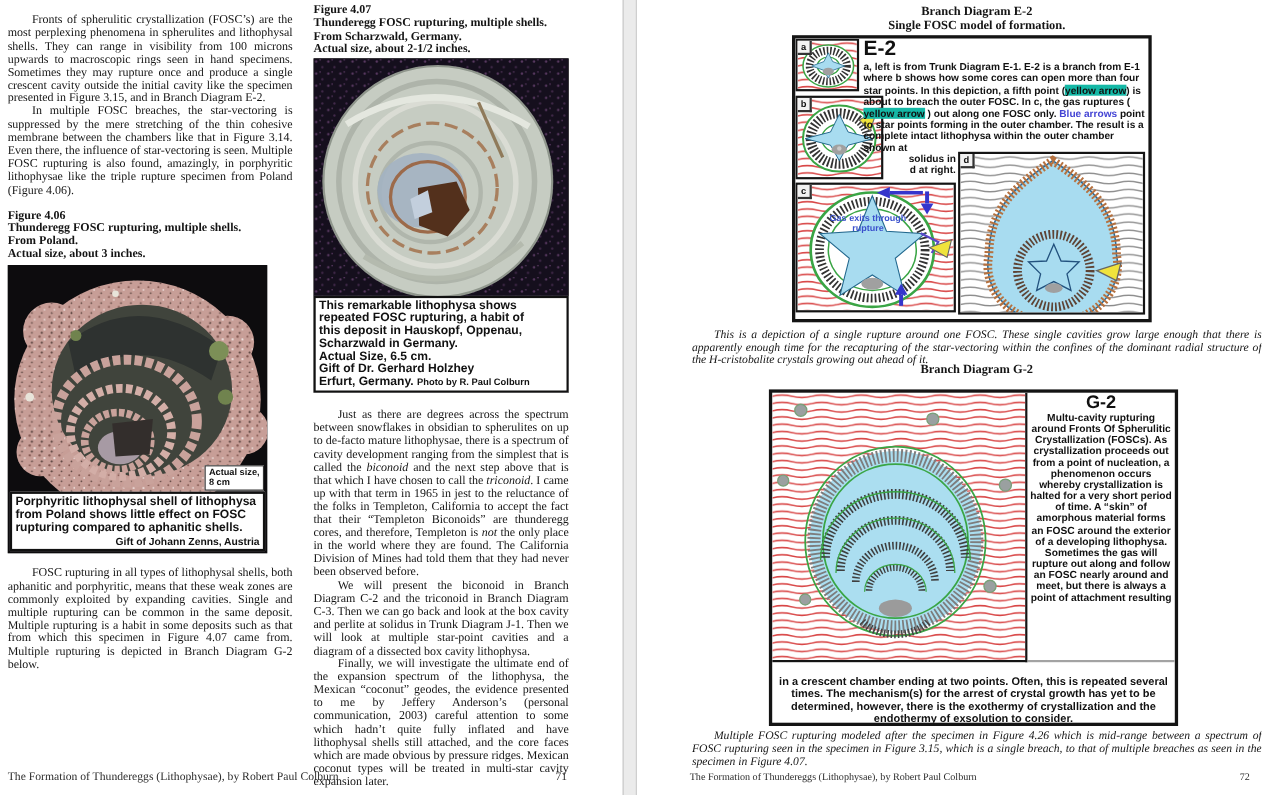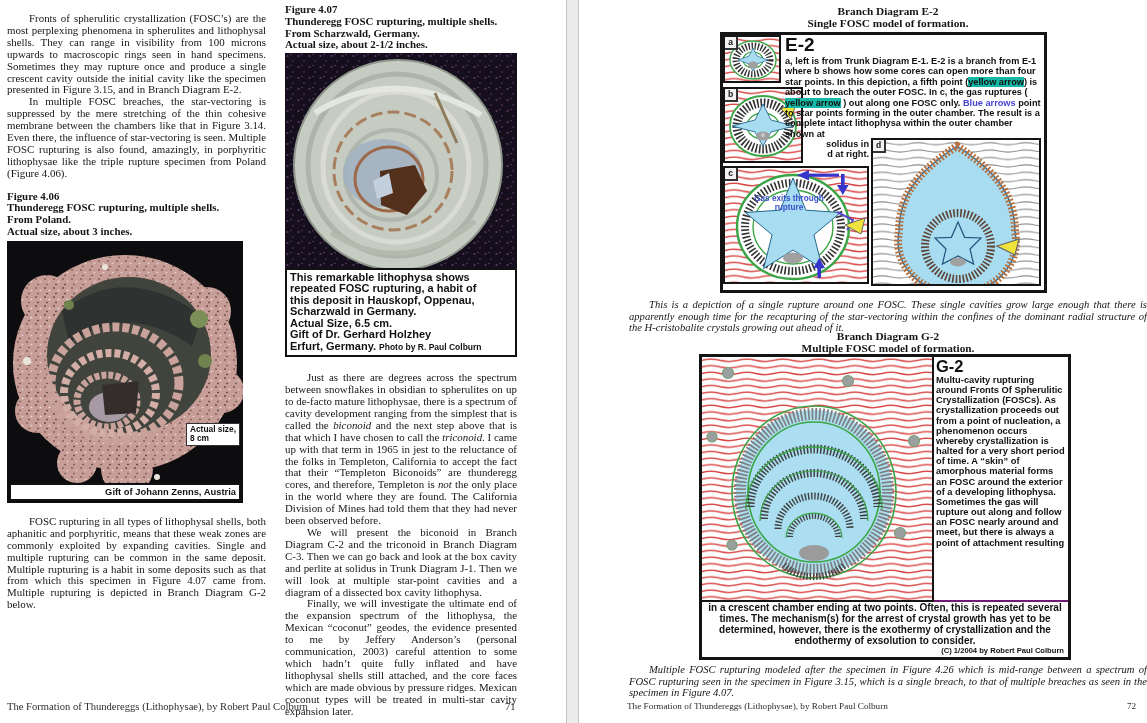--- a/index.html
+++ b/index.html
@@ -65,26 +65,26 @@
   .hl{background:#14b8a6;}
   .bluew{color:#4444d4;}
   .solidus{position:absolute;left:100px;top:104px;width:46px;font-size:9.2px;line-height:10.2px;z-index:2;text-align:right;}
   .gaslbl{position:absolute;left:28px;top:26px;width:72px;font-size:8.2px;line-height:9px;
           color:#3a50cc;text-align:center;z-index:2;}
   
   .g2box{position:absolute;left:120px;top:354px;width:372px;height:306px;border:3px solid #141414;
          box-sizing:border-box;background:#fff;overflow:hidden;}
   .g2art{position:absolute;left:0;top:0;width:232px;height:245px;border-right:2px solid #141414;
          border-bottom:2px solid #141414;box-sizing:border-box;}
-  .g2side{position:absolute;left:232px;top:0;width:134px;height:245px;border-bottom:2px solid #701a75;
-          box-sizing:border-box;text-align:left;padding:1px 2px;}
+  .g2side{position:absolute;left:232px;top:0;width:134px;height:245px;border-bottom:2px solid #a3a3a3;
+          box-sizing:border-box;text-align:center;padding:1px 2px;}
   .g2sidehead{font-size:16.5px;line-height:17px;}
   .g2sidetext{font-size:9.3px;line-height:10.15px;}
   .g2bottom{position:absolute;left:0;top:245px;width:366px;text-align:center;
-            font-size:10px;line-height:11px;padding-top:0;}
+            font-size:10px;line-height:11px;padding-top:13px;}
   .g2copy{text-align:right;font-size:7.6px;line-height:9px;padding-right:4px;}
 </style>
 </head>
 <body>
 
 <svg width="0" height="0" style="position:absolute">
   <defs>
     <pattern id="redwave" width="36" height="6.6" patternUnits="userSpaceOnUse">
       <path d="M0 3.3 Q9 1.1 18 3.3 T36 3.3" fill="none" stroke="#d84545" stroke-width="1.4"></path>
     </pattern>
@@ -151,20 +151,21 @@
           <circle cx="20" cy="120" r="4" fill="#e8e4da"></circle>
             <circle cx="212" cy="200" r="4" fill="#e8e4da"></circle>
           <circle cx="150" cy="236" r="3" fill="#e8e4da"></circle>
             <circle cx="98" cy="26" r="3" fill="#e8e4da"></circle>
         </svg>
         <div class="badge406">
           <div>Actual size,</div>
           <div>8 cm</div>
         </div>
         <div class="capbox">
+          <div>Porphyritic lithophysal shell of lithophysa from Poland shows little effect on FOSC rupturing compared to aphanitic shells.</div>
           <div class="capcredit">Gift of Johann Zenns, Austria</div>
         </div>
       </div>
 
       <p class="txt ind mt">FOSC rupturing in all types of lithophysal shells, both aphanitic and porphyritic, means that these weak zones are commonly exploited by expanding cavities.  Single and multiple rupturing can be common in the same deposit. Multiple rupturing is a habit in some deposits such as that from which this specimen in Figure 4.07 came from. Multiple rupturing is depicted in Branch Diagram G-2 below.</p>
     </div>
 
     <div class="col2">
       <div class="figlbl" style="margin-top:4px">
         <div>Figure 4.07</div>
@@ -294,21 +295,20 @@
       <div class="e2text"><span>a, left is from Trunk Diagram E-1. E-2 is a branch from E-1 where b shows how some cores can open more than four star points. In this depiction, a fifth point (</span><span class="hl">yellow arrow</span><span>) is about to breach the outer FOSC. In c, the gas ruptures ( </span><span class="hl">yellow arrow</span><span> ) out along one FOSC only. </span><span class="bluew">Blue arrows</span><span> point to star points forming in the outer chamber. The result is a complete intact lithophysa within the outer chamber shown at</span></div>
       <div class="solidus">solidus in d at right.</div>
     </div>
 
     <div class="cap" style="top:299px">
       <p>This is a depiction of a single rupture around one FOSC.  These single cavities grow large enough that there is apparently enough time for the recapturing of the star-vectoring within the confines of the dominant radial structure of the H-cristobalite crystals growing out ahead of it.</p>
     </div>
 
     <div class="dtitle" style="top:330px">
       <div>Branch Diagram G-2</div>
-      <div>Multiple FOSC model of formation.</div>
     </div>
 
     <div class="g2box dj">
       <div class="g2art">
         <svg width="100%" height="100%" viewBox="0 0 230 243">
           <rect width="230" height="243" fill="url(#redwave)"></rect>
           <g fill="#9aa0a0" stroke="#79a079" stroke-width="1.2">
             <circle cx="26" cy="16" r="5.5"></circle>
               <circle cx="146" cy="24" r="5.5"></circle>
             <circle cx="10" cy="80" r="5"></circle>

